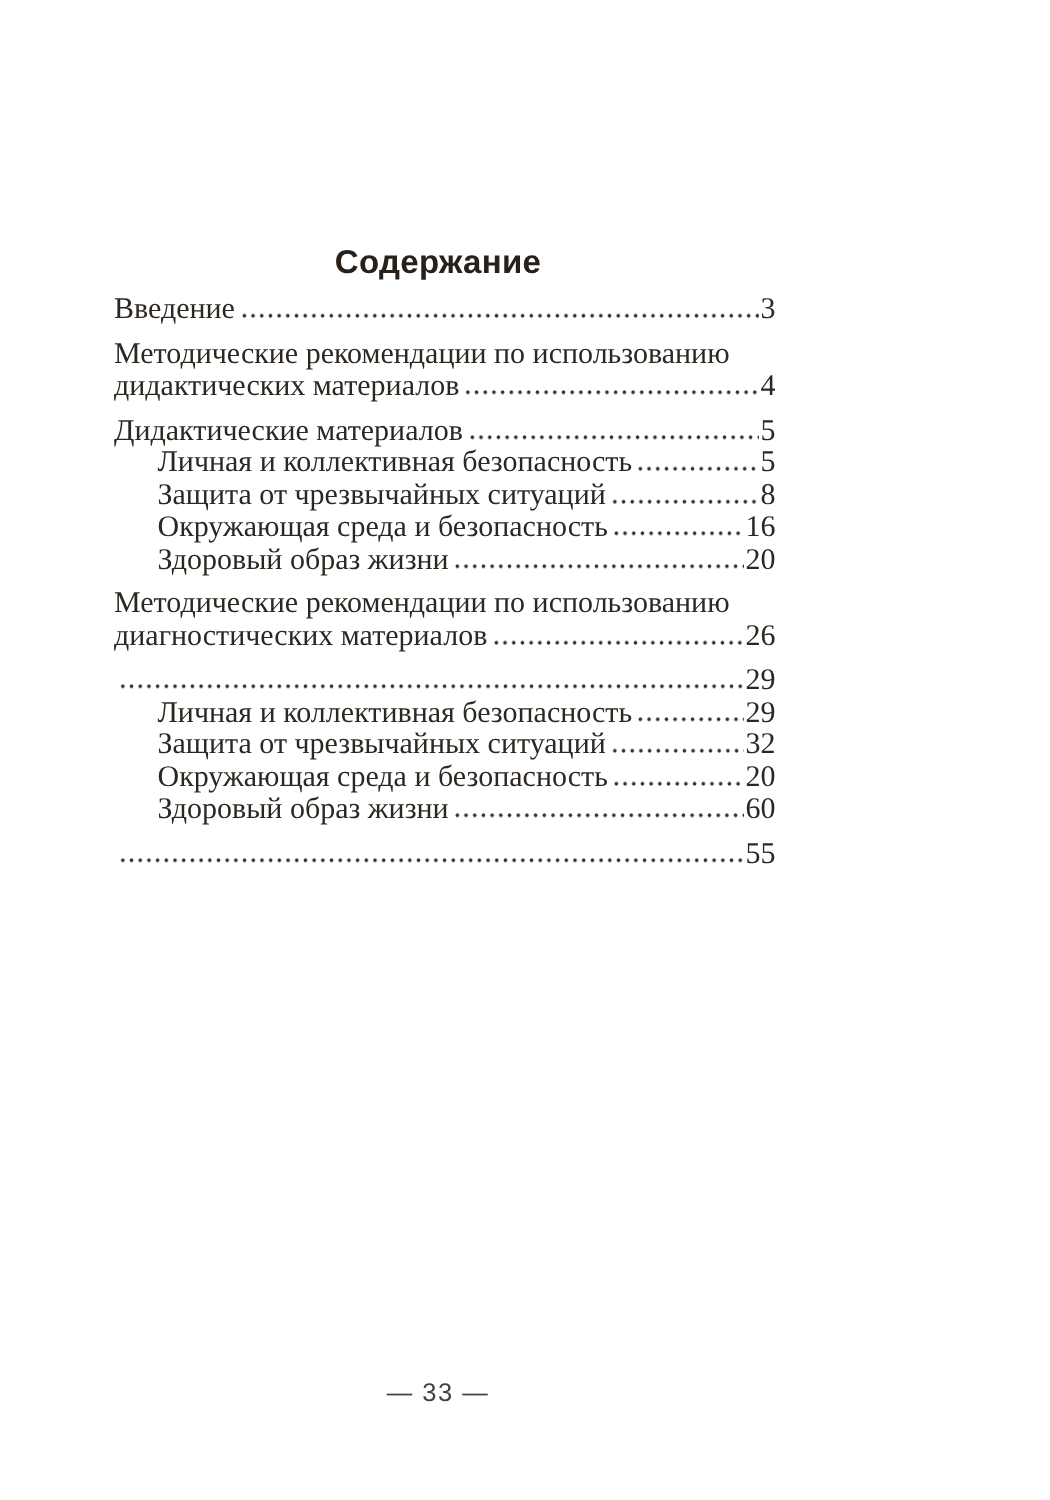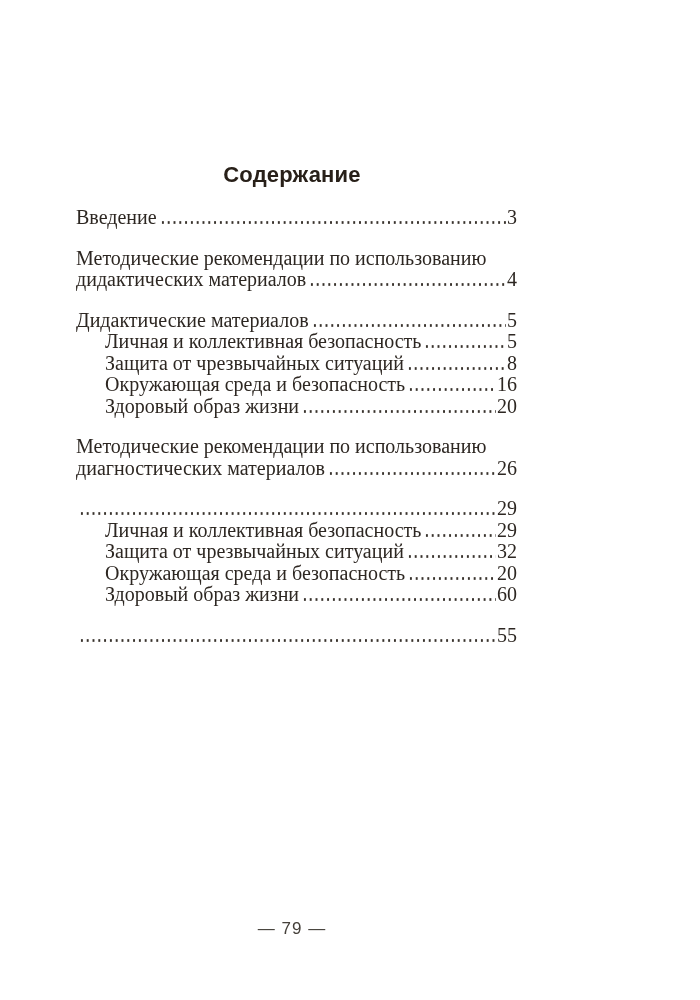--- a/index.html
+++ b/index.html
@@ -33,21 +33,21 @@
     line-height: 26px;
     color: var(--title);
     letter-spacing: 0.2px;
   }
   .toc {
     margin: 0 67px 0 76px; 
     color: var(--text);
     font-size: 20px;
   }
   .toc-entry { margin: 0; }
-  .toc-entry.level-1 { margin-top: 19px; }
+  .toc-entry.level-1 { margin-top: 8px; }
   .toc-entry.level-2 { margin-top: 0; padding-left: 29px; }
   .toc-line {
     display: flex;
     align-items: baseline;
     line-height: 21.5px;
     white-space: nowrap;
   }
   .toc-label { flex: 0 0 auto; }
   .leader {
     flex: 1 1 auto;
@@ -177,14 +177,14 @@
         </div>
       </div>
       <div class="toc-entry level-1">
         <div class="toc-line">
           <span class="leader"></span>
           <span class="toc-num">55</span>
         </div>
       </div>
     </div>
 
-  <div class="page-footer">— 79 —</div>
+  <div class="page-footer">— 33 —</div>
 </div>
 
 </body></html>

